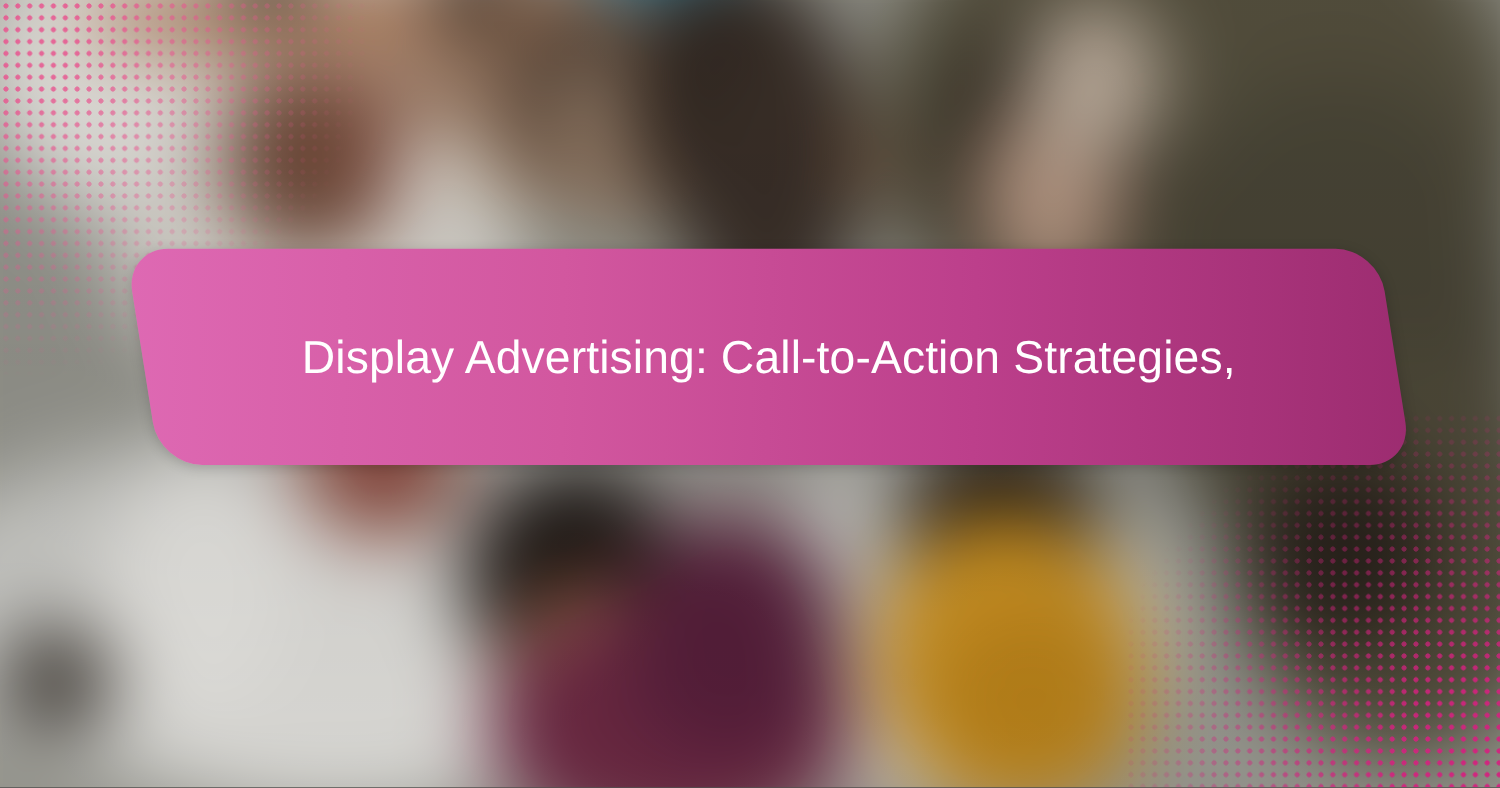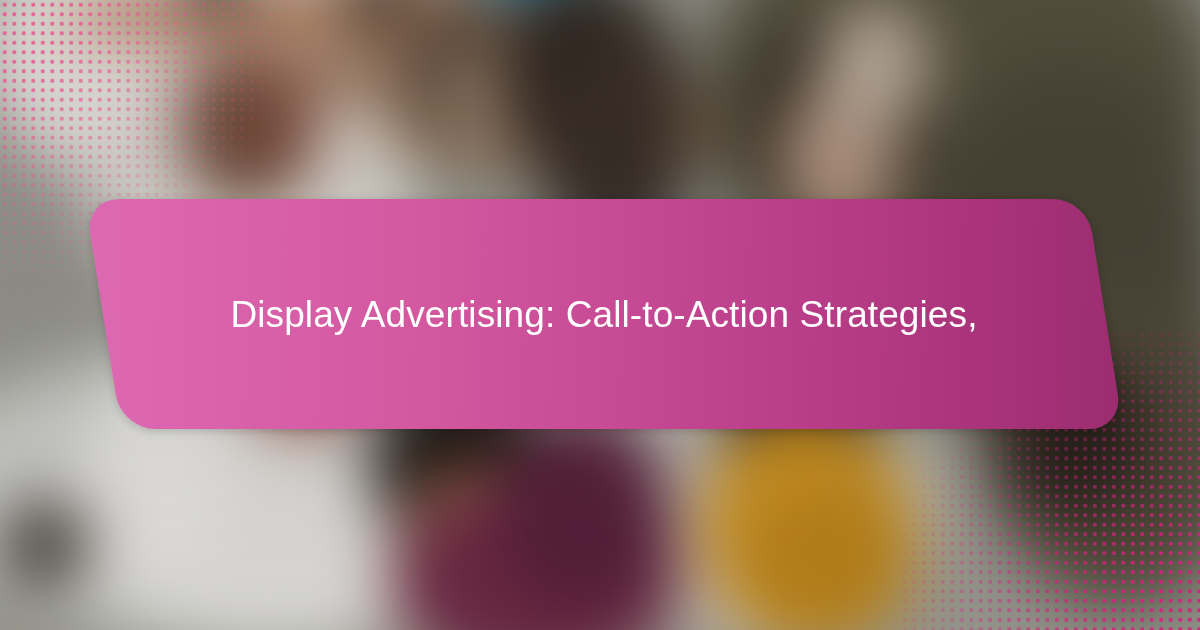--- a/index.html
+++ b/index.html
@@ -114,24 +114,24 @@
           rgba(0,0,0,0.45) 50%, rgba(0,0,0,0) 78%);
     mask-image: radial-gradient(circle at 100% 100%,
           rgba(0,0,0,1) 0%, rgba(0,0,0,0.95) 20%,
           rgba(0,0,0,0.45) 50%, rgba(0,0,0,0) 78%);
     opacity: 0.95;
   }
 
   
   .banner-wrap {
     position: absolute;
-    left: 103px;
+    left: 114px;
     top: 199px;
     width: 1002px;
-    height: 230px;
+    height: 173px;
   }
   .banner {
     position: absolute;
     inset: 0;
     border-radius: 34px;
     background: linear-gradient(100deg, #de69b3 0%, #d2579f 34%, #bc3f8b 66%, #9c2c70 100%);
     transform: skewX(9deg);
     box-shadow: 0 2px 10px rgba(0,0,0,0.18);
   }
   .banner-text {

